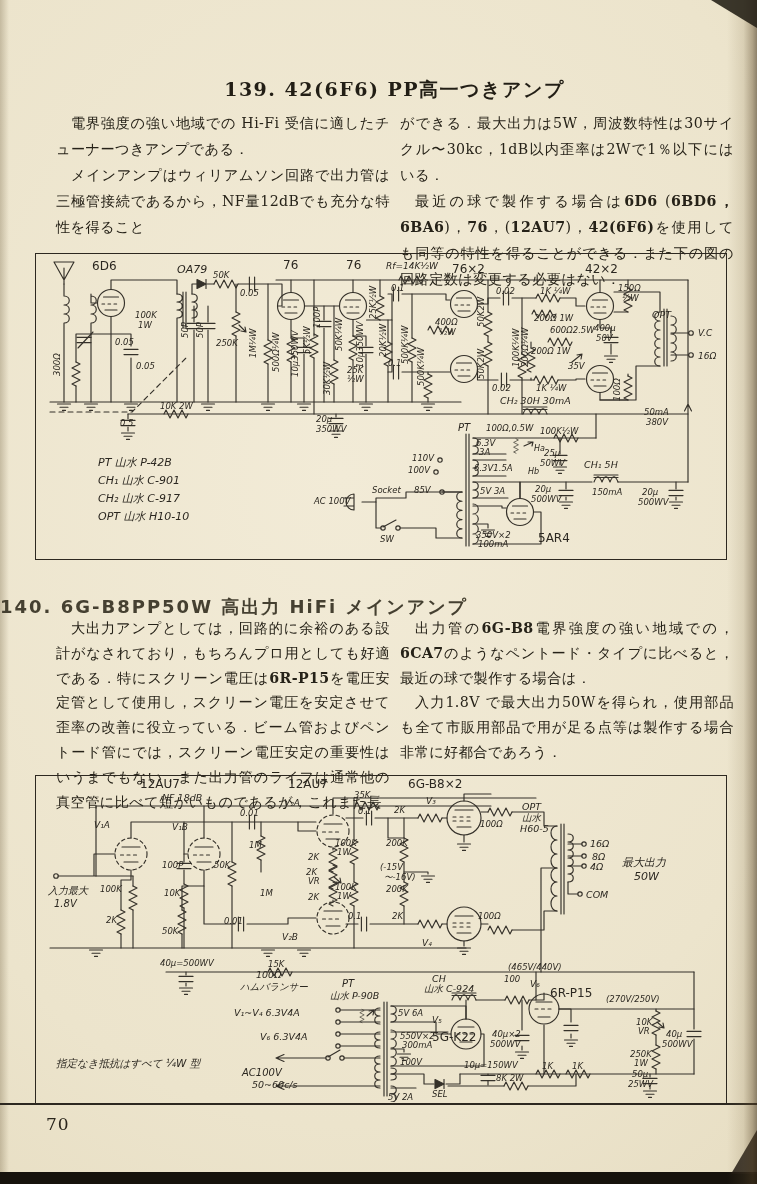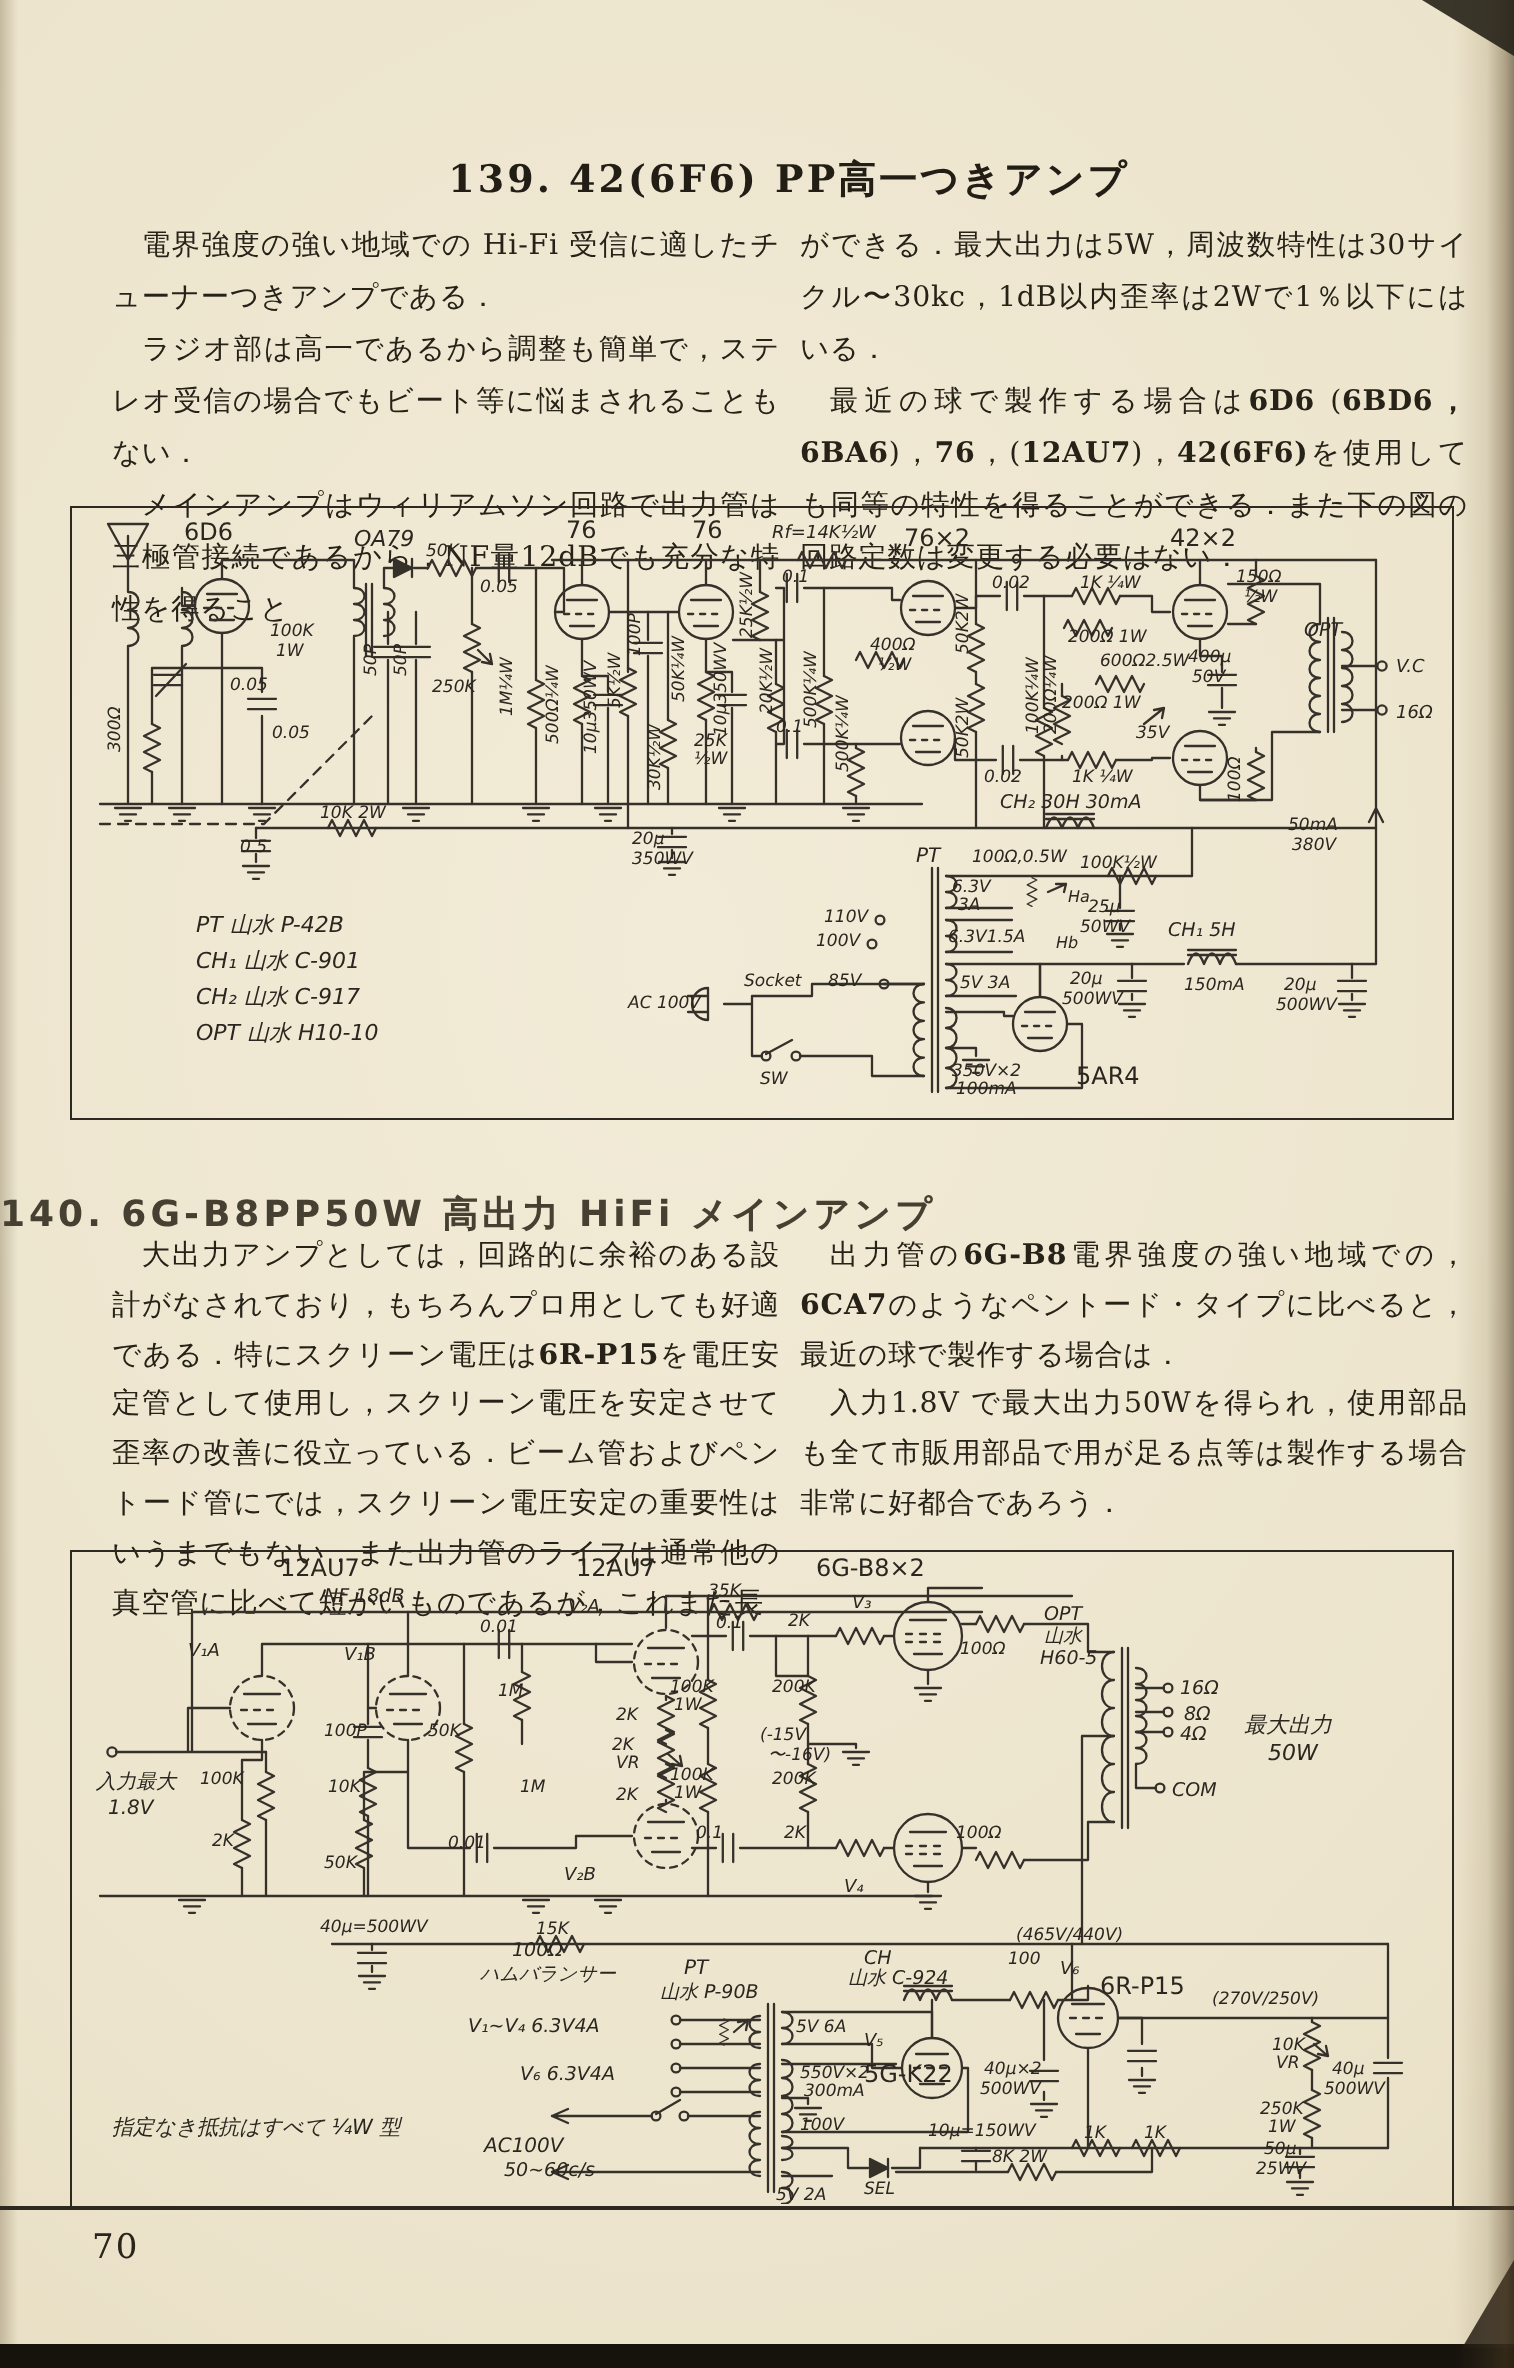--- a/index.html
+++ b/index.html
@@ -42,21 +42,20 @@
 <body>
 
 <div class="page">
   <div class="edge-l"></div>
 
   <h1 class="title139">139. 42(6F6) PP高一つきアンプ</h1>
 
   <div class="cols cols139">
     <div class="col">
         <p class="para"><span>電界強度の強い地域での Hi-Fi 受信に適したチューナーつきアンプである．</span></p>
-        <p class="para"><span>ラジオ部は高一であるから調整も簡単で，ステレオ受信の場合でもビート等に悩まされることもない．</span></p>
         <p class="para"><span>メインアンプはウィリアムソン回路で出力管は三極管接続であるから，NF量12dBでも充分な特性を得ること</span></p>
       </div>
     <div class="col">
         <p class="para noind"><span>ができる．最大出力は5W，周波数特性は30サイクル〜30kc，1dB以内歪率は2Wで1％以下にはいる．</span></p>
         <p class="para"><span>最近の球で製作する場合は</span><span class="b">6D6</span><span> (</span><span class="b">6BD6，6BA6</span><span>)，</span><span class="b">76</span><span>，(</span><span class="b">12AU7</span><span>)，</span><span class="b">42(6F6)</span><span>を使用しても同等の特性を得ることができる．また下の図の回路定数は変更する必要はない．</span></p>
       </div>
   </div>
 
   <div class="schbox sch1">
     <svg viewBox="0 0 690 302" width="690" height="302">

